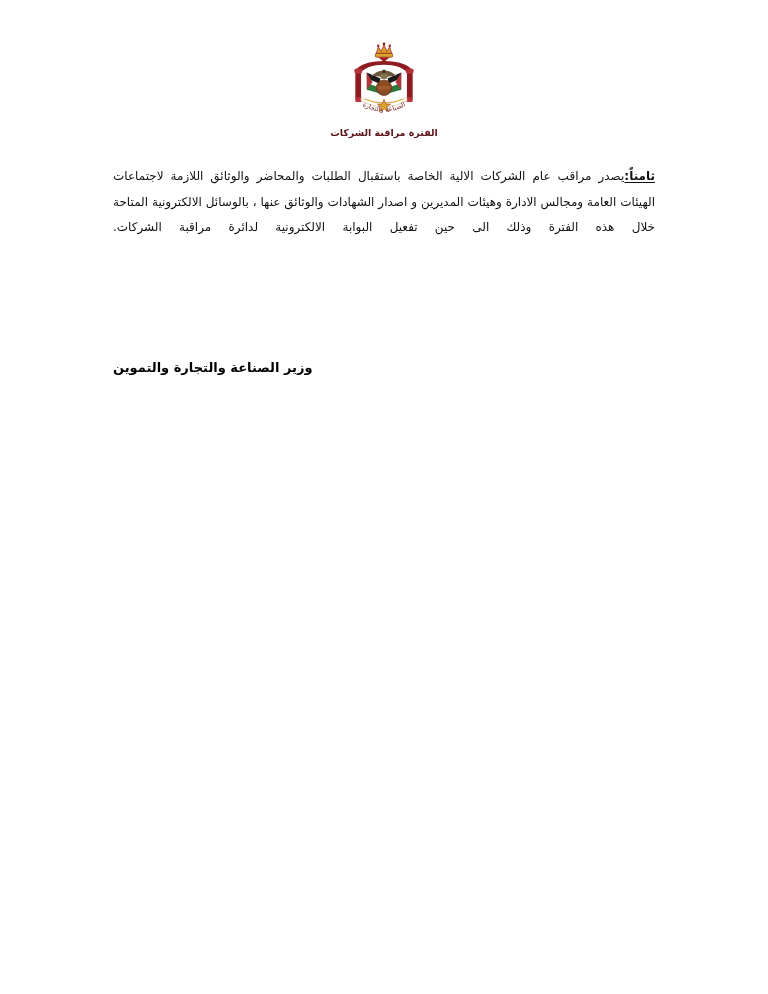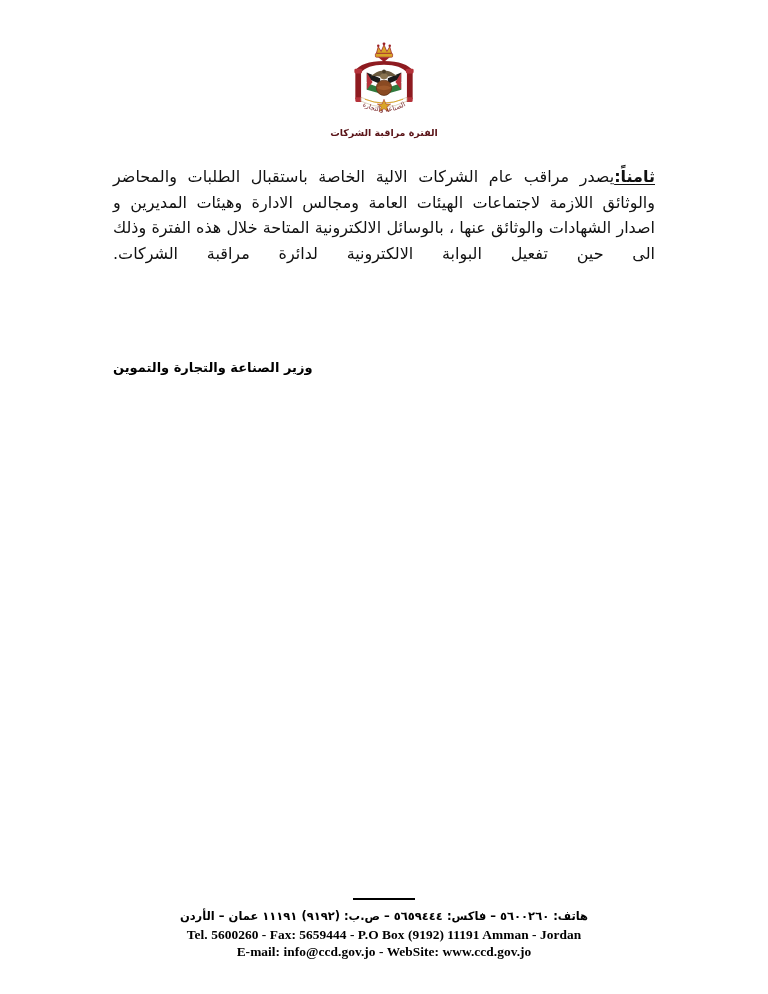--- a/index.html
+++ b/index.html
@@ -53,21 +53,21 @@
   
   .body-block {
     position: absolute;
     top: 164px;
     right: 113px;
     width: 542px;
     direction: rtl;
     text-align: justify;
     text-align-last: justify;
     font-family: "DejaVu Sans", "Liberation Sans", sans-serif;
-    font-size: 16px;
+    font-size: 12px;
     line-height: 25.5px;
     color: #111111;
   }
   .body-block p {
     margin: 0;
   }
   .clause-label {
     font-weight: 700;
     text-decoration: underline;
     text-underline-offset: 2px;
@@ -198,20 +198,14 @@
 
     <div class="dept-name">الفترة مراقبة الشركات</div>
   </div>
 
   <div class="body-block">
     <p><span class="clause-label">ثامناً:</span><span class="clause-text">يصدر مراقب عام الشركات الالية الخاصة باستقبال الطلبات والمحاضر والوثائق اللازمة لاجتماعات الهيئات العامة ومجالس الادارة وهيئات المديرين و اصدار الشهادات والوثائق عنها ، بالوسائل الالكترونية المتاحة خلال هذه الفترة وذلك الى حين تفعيل البوابة الالكترونية لدائرة مراقبة الشركات.</span></p>
   </div>
 
   <div class="signature">وزير الصناعة والتجارة والتموين</div>
 
-  <div class="footer">
-    <hr class="footer-rule">
-    <div class="footer-line-ar">هاتف: ٥٦٠٠٢٦٠  – فاكس: ٥٦٥٩٤٤٤ – ص.ب: (٩١٩٢) ١١١٩١ عمان – الأردن</div>
-    <div class="footer-line-en">Tel. 5600260 - Fax: 5659444 - P.O Box (9192) 11191 Amman  - Jordan</div>
-    <div class="footer-line-en">E-mail: info@ccd.gov.jo - WebSite: www.ccd.gov.jo</div>
-  </div>
 
 </div>
 
 </body></html>

